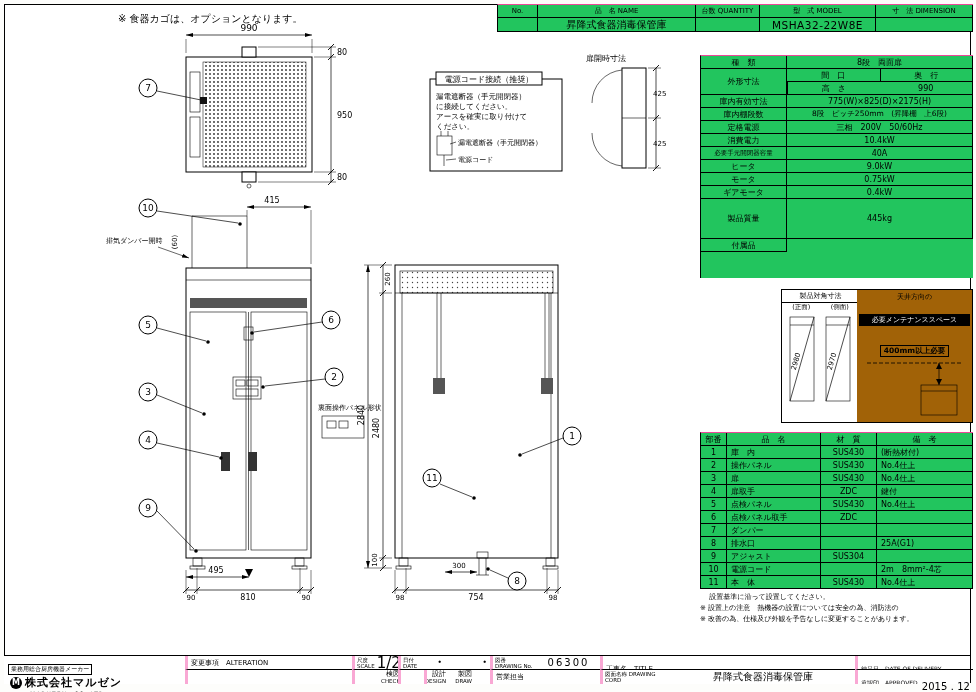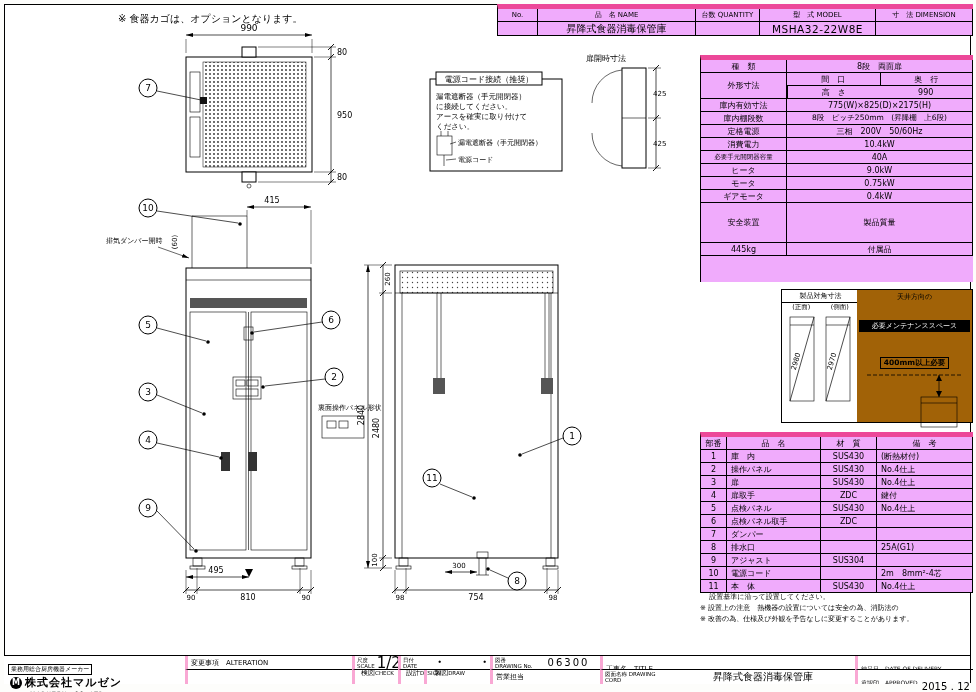--- a/index.html
+++ b/index.html
@@ -9,21 +9,21 @@
   svg{position:absolute;left:0;top:0}
   svg text{fill:#000;font-family:"DejaVu Sans","Liberation Sans",sans-serif}
   .o{fill:#fff;stroke:#000;stroke-width:1}
   .t{fill:none;stroke:#000;stroke-width:0.6}
   .d{fill:none;stroke:#000;stroke-width:0.7}
   .e{stroke:#000;stroke-width:0.5}
   .k{stroke:#000;stroke-width:0.9}
   .bln{fill:#fff;stroke:#000;stroke-width:1}
   .blt{font-size:9px;text-anchor:middle}
   .note{position:absolute;left:118px;top:12px;font-size:10px}
-  .tbl{position:absolute;display:grid;background:#f0abfc;border-top:5px solid #ec4899;border-left:1px solid #000}
+  .tbl{position:absolute;display:grid;background:#22c55e;border-top:1px solid #ec4899;border-left:1px solid #000}
   .tbl>div{border-right:1px solid #000;border-bottom:1px solid #000;display:flex;align-items:center;justify-content:center;overflow:hidden;white-space:nowrap}
   .hdr{left:497px;top:4px;width:475px;grid-template-columns:40px 158px 64px 116px 1fr;grid-template-rows:13px 14px;font-size:7px}
   .hdr .v{font-size:10px}
   .hdr .vm{font-size:10.5px;letter-spacing:0.5px}
   .spec{left:700px;top:55px;width:272px;font-size:8px;
         grid-template-columns:86px 1fr;
         grid-template-rows:13px 26px 13px 13px 13px 13px 13px 13px 13px 13px 40px 13px 26px}
   .lbs{font-size:6.5px}
   .v75{font-size:7.5px}
   .tbl>div.sub{display:grid;padding:0;grid-template-columns:1fr 1fr;grid-template-rows:13px 13px;align-items:stretch}
@@ -33,32 +33,32 @@
   .tbl>div.ml{flex-direction:column;font-size:6.8px;line-height:9px;justify-content:center}
   .parts{left:700px;top:432px;width:272px;font-size:8px;
          grid-template-columns:26px 94px 56px 1fr;grid-template-rows:repeat(12,13px)}
   .parts .l{justify-content:flex-start;padding-left:4px}
   .diag{position:absolute;left:781px;top:289px;width:77px;height:132px;border:1px solid #000;background:#fff;text-align:center}
   .diag .t1{font-size:7px;border-bottom:1px solid #000;padding:1px 0}
   .diag .t2{display:flex;justify-content:space-around;font-size:6.5px}
   .diag svg{position:static}
   .maint{position:absolute;left:857px;top:289px;width:115px;height:132px;border:1px solid #000;border-left:none;background:#a16207;text-align:center}
   .maint .m1{font-size:7px;margin-top:2px}
-  .maint .m2{font-size:7px;background:#000;color:#fff;margin:18px 2px;padding:1px 0}
+  .maint .m2{font-size:7px;background:#000;color:#fff;margin:12px 2px;padding:1px 0}
   .maint .m3{font-size:7.5px;font-weight:bold;border:1px solid #000;display:inline-block;padding:0 3px;margin-top:2px}
   .maint svg{position:static}
   .notes{position:absolute;left:700px;top:592px;width:270px;font-size:7px;line-height:11px}
   .tb{position:absolute;left:4px;top:655px;width:966px;height:28px;background:#fff;border-top:1.5px solid #000}
   .tb .c{position:absolute;border-left:3px solid #f9a8d4;overflow:hidden;white-space:nowrap}
   .tb .r1{top:0;height:13px;border-bottom:1px solid #000}
   .tb .r2{top:14px;height:14px}
   .cell{display:flex;align-items:center;height:100%}
   .sl{font-size:5.5px;line-height:6px;white-space:normal;padding:0 2px}
   .sv{flex:1;text-align:center;font-size:15px}
-  .two{display:flex;flex-direction:row;align-items:flex-start;justify-content:center;height:100%;width:100%}
+  .two{display:flex;flex-direction:column;align-items:flex-end;justify-content:center;height:100%;width:100%}
   .two .jp{font-size:7px;line-height:7px}
   .two .en{font-size:5.5px;line-height:6px}
   .mk{position:absolute;left:0;top:0;width:181px;height:28px}
   .mk .tag{font-size:6px;border:1px solid #000;display:inline-block;padding:0 2px;margin:1px 0 0 4px}
   .mk .row{display:flex;align-items:center;gap:3px;margin-left:6px}
   .logo{width:12px;height:12px;border-radius:50%;background:#000;color:#fff;font-size:8px;font-weight:bold;display:flex;align-items:center;justify-content:center}
   .mk .nm{font-size:11px;font-weight:bold;letter-spacing:1px}
   .mk .en2{font-size:6px;margin-left:26px;letter-spacing:1px}
   .stamp{position:absolute;left:890px;top:680px;width:80px;font-size:10px;text-align:right}
 </style>
@@ -363,21 +363,20 @@
   <div>消費電力</div>
   <div>10.4kW</div>
   <div class="lbs">必要手元開閉器容量</div>
   <div>40A</div>
   <div>ヒータ</div>
   <div>9.0kW</div>
   <div>モータ</div>
   <div>0.75kW</div>
   <div>ギアモータ</div>
   <div>0.4kW</div>
-  <div>安全装置</div>
   <div>製品質量</div>
   <div>445kg</div>
   <div>付属品</div>
 </div>
 
 <div class="diag">
   <div class="t1">製品対角寸法</div>
   <div class="t2">
     <span>(正面)</span>
     <span>(側面)</span>

